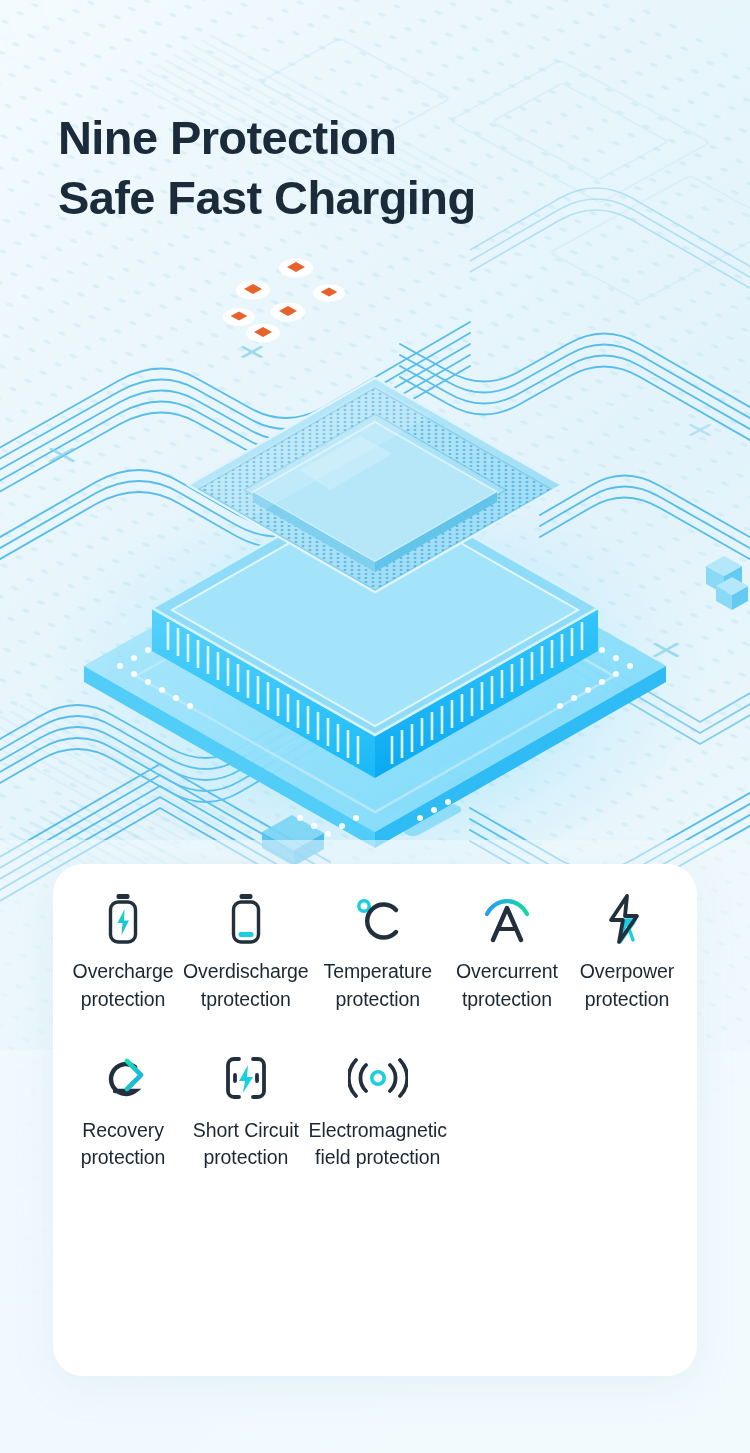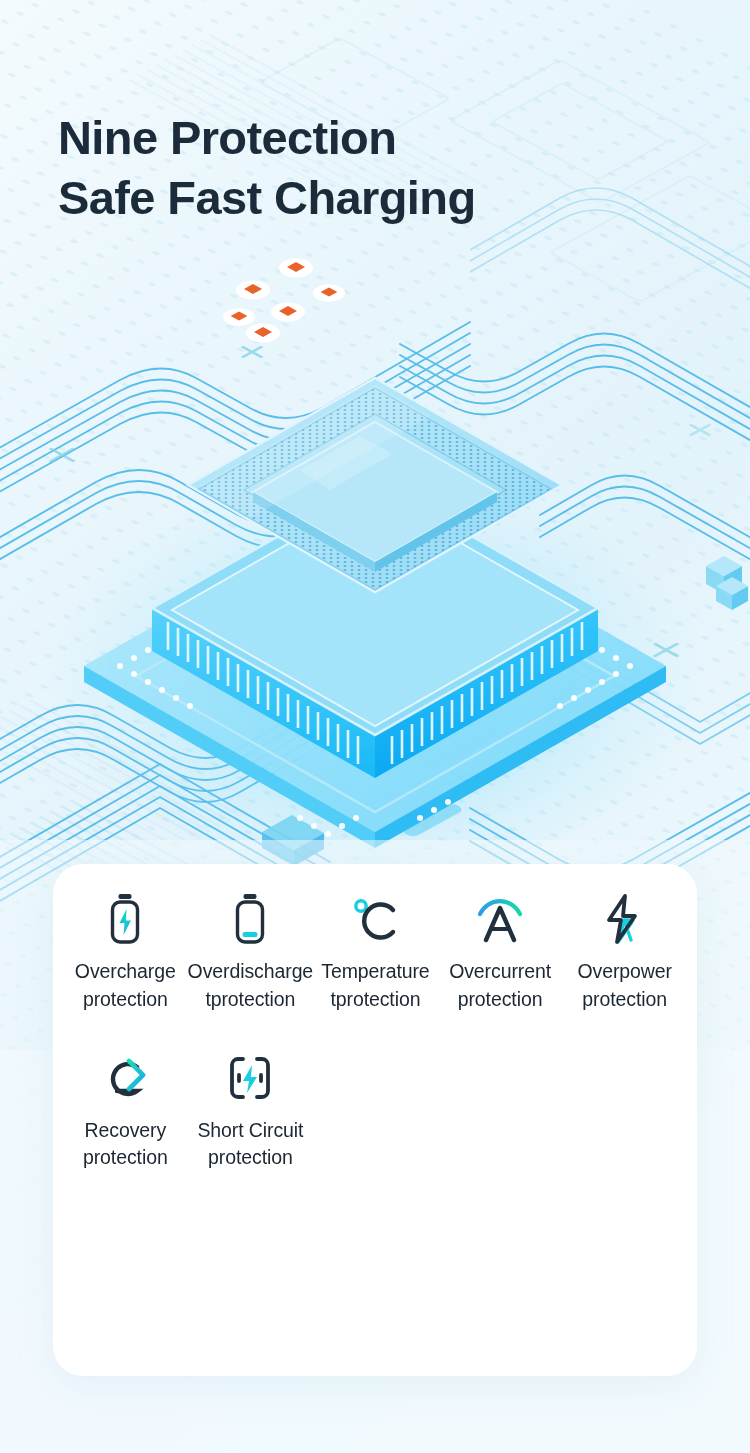--- a/index.html
+++ b/index.html
@@ -504,39 +504,39 @@
 
 
     <div class="feature">
       <span class="ico">
         <svg width="52" height="54" viewBox="0 0 52 54">
           <circle cx="12" cy="14" r="5.2" fill="none" stroke="#17cfe0" stroke-width="3.4"></circle>
           <path d="M44 18 A16.5 16.5 0 1 0 44 40" fill="none" stroke="#222f3d" stroke-width="4.4" stroke-linecap="round"></path>
         </svg>
       </span>
       <span class="cap">Temperature
-tprotection</span>
+protection</span>
     </div>
 
     <div class="feature">
       <span class="ico">
         <svg width="52" height="54" viewBox="0 0 52 54">
           <defs>
               <linearGradient id="g3" x1="0" y1="0" x2="1" y2="0">
             <stop offset="0%" stop-color="#2b9cf0"></stop>
                 <stop offset="100%" stop-color="#13d9a6"></stop>
           </linearGradient>
             </defs>
           <path d="M6 22 A22 22 0 0 1 46 22" fill="none" stroke="url(#g3)" stroke-width="4.2" stroke-linecap="round"></path>
           <path d="M12 48 L26 16 L40 48" fill="none" stroke="#222f3d" stroke-width="4.4" stroke-linecap="round" stroke-linejoin="round"></path>
           <line x1="18.5" y1="37" x2="33.5" y2="37" stroke="#222f3d" stroke-width="4.2" stroke-linecap="round"></line>
         </svg>
       </span>
       <span class="cap">Overcurrent
-protection</span>
+tprotection</span>
     </div>
 
     <div class="feature">
       <span class="ico">
         <svg width="50" height="54" viewBox="0 0 50 54">
           <path d="M24 30 L18 50 L32 30 Z" fill="none" stroke="#17cfe0" stroke-width="3.4" stroke-linejoin="round"></path>
           <path d="M33 28 L24 28 L31 48" fill="none" stroke="#17cfe0" stroke-width="3.4" stroke-linecap="round" stroke-linejoin="round"></path>
           <path d="M25 4 L9 28 L21 28 L17 50 L35 24 L23 24 Z" fill="none" stroke="#222f3d" stroke-width="3.8" stroke-linejoin="round" stroke-linecap="round"></path>
         </svg>
       </span>
@@ -570,15 +570,30 @@
             <line x1="14" y1="24" x2="14" y2="30"></line>
             <line x1="36" y1="24" x2="36" y2="30"></line>
           </g>
           <path d="M27 14 L18 30 L24 30 L22 42 L32 26 L26 26 Z" fill="#17cfe0"></path>
         </svg>
       </span>
       <span class="cap">Short Circuit
 protection</span>
     </div>
 
+    <div class="feature">
+      <span class="ico">
+        <svg width="60" height="54" viewBox="0 0 60 54">
+          <g fill="none" stroke="#222f3d" stroke-width="3.8" stroke-linecap="round">
+            <path d="M18 14 A18 18 0 0 0 18 40"></path>
+            <path d="M42 14 A18 18 0 0 1 42 40"></path>
+            <path d="M8 9 A26 26 0 0 0 8 45"></path>
+            <path d="M52 9 A26 26 0 0 1 52 45"></path>
+          </g>
+          <circle cx="30" cy="27" r="6.2" fill="none" stroke="#17cfe0" stroke-width="3.6"></circle>
+        </svg>
+      </span>
+      <span class="cap">Electromagnetic
+field protection</span>
+    </div>
 
   </div>
 </div>
 
 </body></html>

